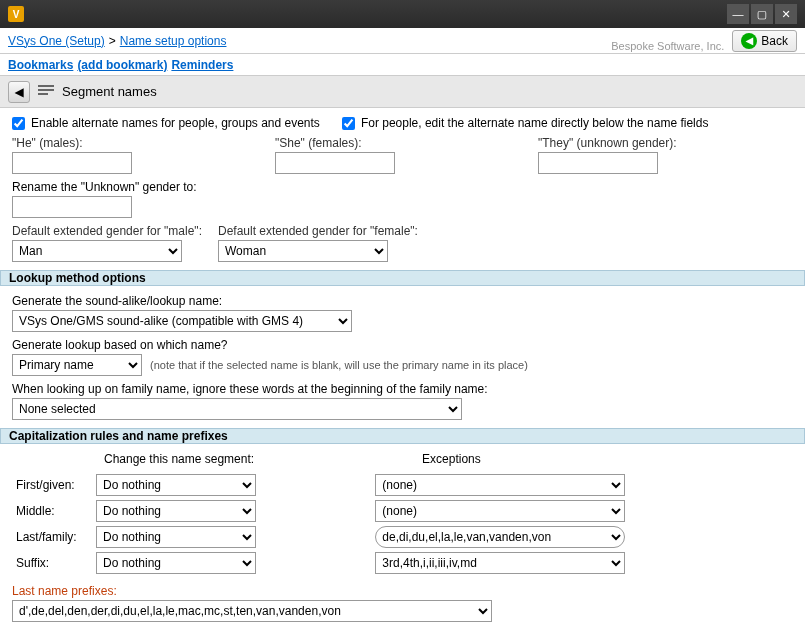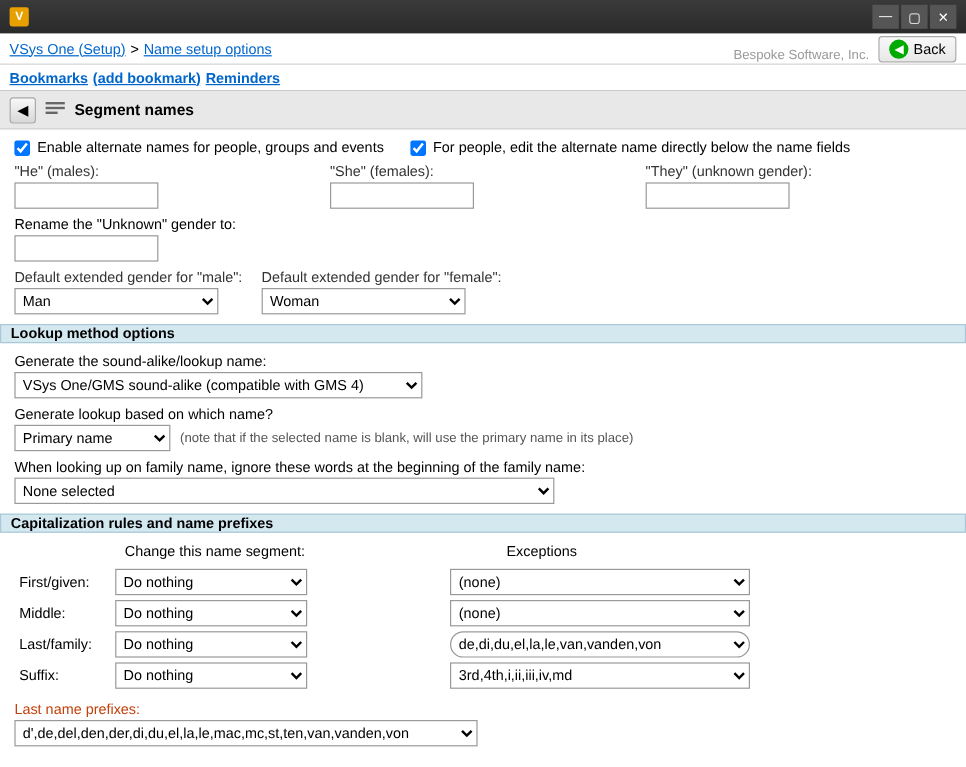--- a/index.html
+++ b/index.html
@@ -60,21 +60,21 @@
       border-bottom: 1px solid #ccc;
       padding: 4px 8px;
       display: flex;
       align-items: center;
       gap: 6px;
       height: 32px;
     }
     .nav-back-btn { width: 22px; height: 22px; background: linear-gradient(to bottom, #f8f8f8, #d8d8d8); border: 1px solid #aaa; border-radius: 3px; cursor: pointer; display: flex; align-items: center; justify-content: center; }
     .section-header { display: flex; align-items: center; gap: 6px; }
     .section-icon { width: 20px; height: 20px; }
-    .section-title { font-weight: bold; font-size: 13px; }
+    .section-title { font-weight: normal; font-size: 13px; }
     
     .content {
       background: white;
       padding: 8px 12px;
       overflow-y: auto;
       height: calc(639px - 28px - 26px - 22px - 32px);
     }
     
     .section-divider {
       background: #d4e8f0;
@@ -335,18 +335,18 @@
           <option>3rd,4th,i,ii,iii,iv,md</option>
           <option>Other</option>
         </select>
       </td>
     </tr>
   </tbody>
     </table>
 
   <div class="full-width-field" style="margin-top:8px;">
     <label>Last name prefixes:</label>
-    <select style="width:386px;">
+    <select style="width:480px;">
       <option>d',de,del,den,der,di,du,el,la,le,mac,mc,st,ten,van,vanden,von</option>
     </select>
   </div>
 
 </div>
 
 </body></html>

